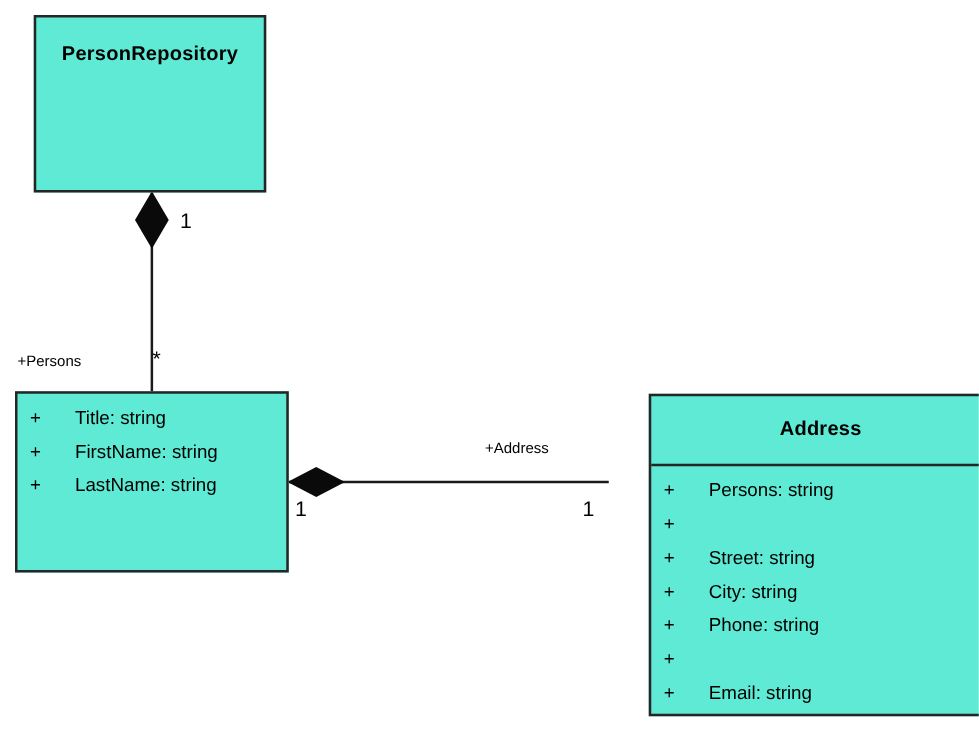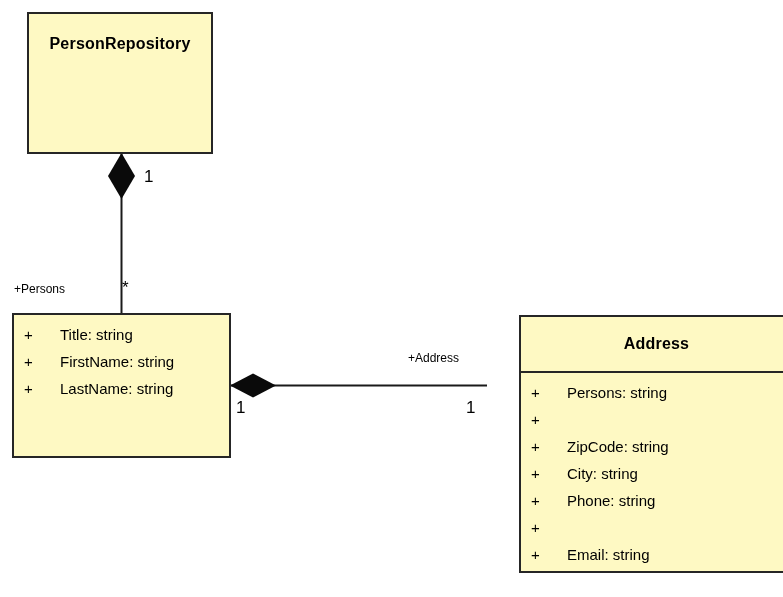--- a/index.html
+++ b/index.html
@@ -10,21 +10,21 @@
     position: relative;
     width: 783px;
     height: 597px;
     background: #ffffff;
     font-family: "Liberation Sans", sans-serif;
     color: #000000;
     overflow: hidden;
   }
   .uml-class {
     position: absolute;
-    background: #fef9c3;
+    background: #5eead4;
     border: 2px solid #262626;
     box-sizing: border-box;
   }
   .uml-class-header {
     display: flex;
     align-items: center;
     justify-content: center;
     font-weight: bold;
     font-size: 16px;
     letter-spacing: 0.2px;
@@ -101,21 +101,21 @@
     white-space: nowrap;
   }
   .mult-label {
     position: absolute;
     font-size: 17px;
     white-space: nowrap;
   }
   #label-persons-role  { left: 14px;  top: 282px; }
   #label-persons-star  { left: 122px; top: 278px; }
   #label-repo-mult     { left: 144px; top: 167px; }
-  #label-address-role  { left: 408px; top: 351px; }
+  #label-address-role  { left: 388px; top: 351px; }
   #label-person-mult   { left: 236px; top: 398px; }
   #label-address-mult  { left: 466px; top: 398px; }
 </style>
 </head>
 <body>
 
 <svg id="connector-layer" viewBox="0 0 783 597" xmlns="http://www.w3.org/2000/svg">
   <line x1="121.5" y1="154" x2="121.5" y2="313" stroke="#1a1a1a"></line>
   <polygon points="121.5,153 135,176 121.5,199 108,176" fill="#0a0a0a"></polygon>
   <line x1="231" y1="385.5" x2="487" y2="385.5" stroke="#1a1a1a"></line>
@@ -152,21 +152,21 @@
   <div class="uml-class-body">
     <div class="uml-attr">
       <span class="vis">+</span>
       <span class="attr-text">Persons: string</span>
     </div>
     <div class="uml-attr">
       <span class="vis">+</span>
     </div>
     <div class="uml-attr">
       <span class="vis">+</span>
-      <span class="attr-text">ZipCode: string</span>
+      <span class="attr-text">Street: string</span>
     </div>
     <div class="uml-attr">
       <span class="vis">+</span>
       <span class="attr-text">City: string</span>
     </div>
     <div class="uml-attr">
       <span class="vis">+</span>
       <span class="attr-text">Phone: string</span>
     </div>
     <div class="uml-attr">

